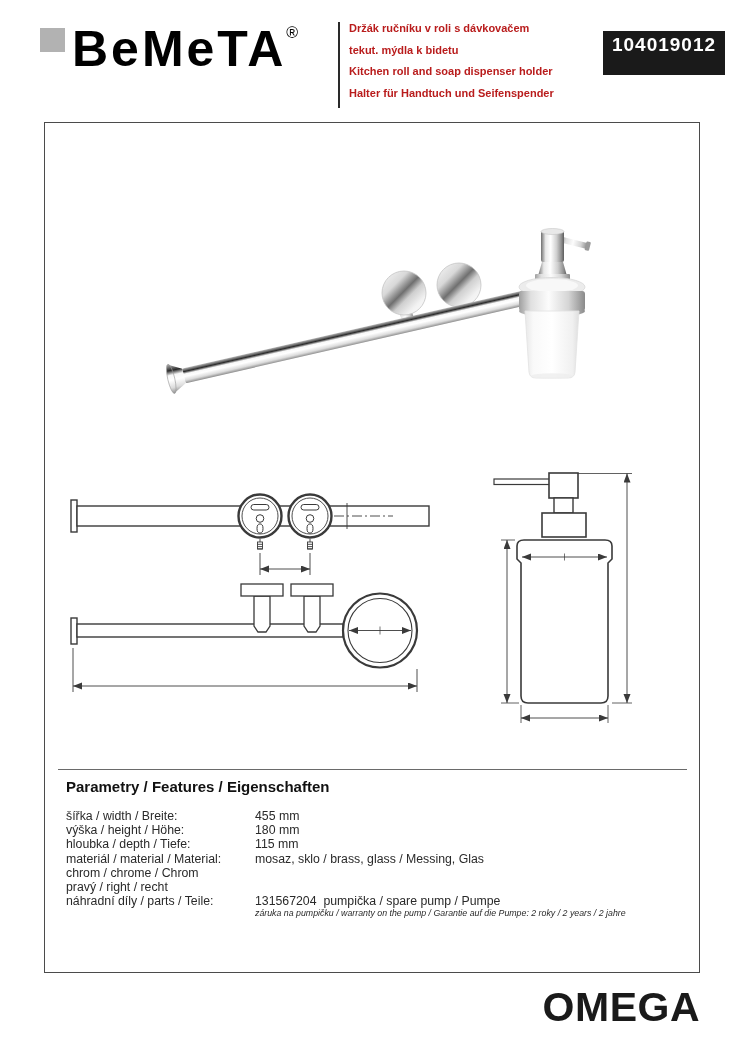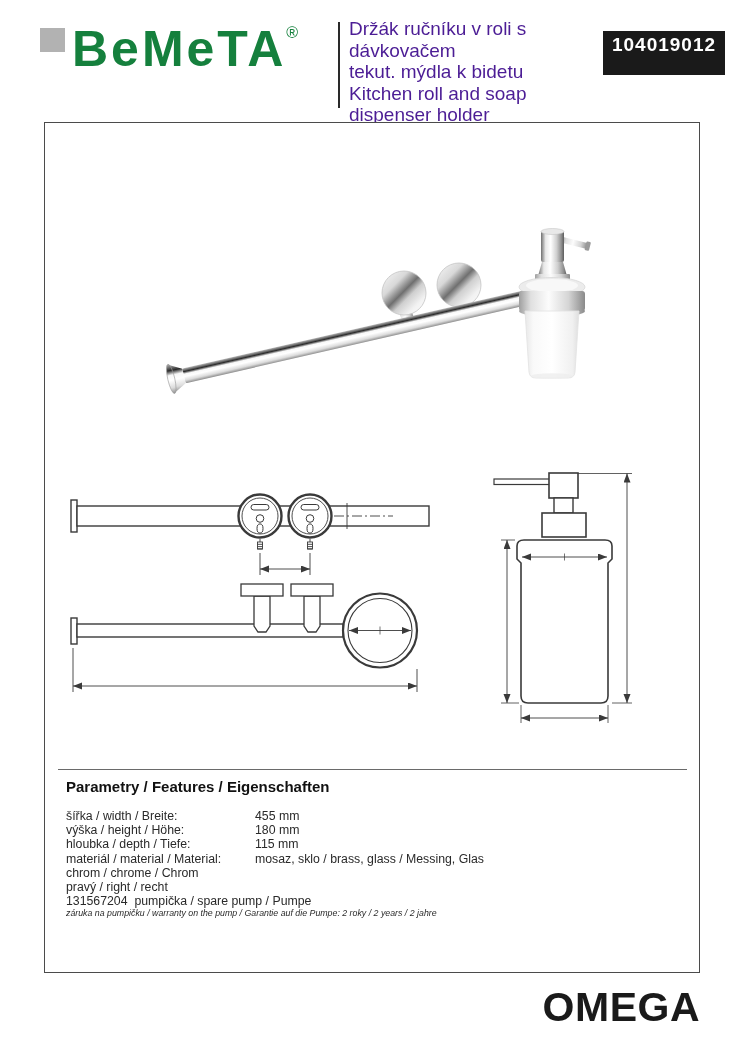--- a/index.html
+++ b/index.html
@@ -3,25 +3,25 @@
 <meta charset="utf-8">
 <style>
   html,body{margin:0;padding:0;}
   body{
     width:744px;height:1053px;position:relative;background:#ffffff;
     font-family:"Liberation Sans", sans-serif;color:#1d1d1b;overflow:hidden;
   }
   
   .logo-square{position:absolute;left:40px;top:28px;width:25px;height:24px;background:#b2b2b2;}
   .brand{position:absolute;left:72px;top:24px;font-size:50px;line-height:1;font-weight:700;
-    letter-spacing:3px;color:#15803d;white-space:nowrap;}
+    letter-spacing:3px;color:#000000;white-space:nowrap;}
   .brand sup{font-size:16px;letter-spacing:0;vertical-align:28px;font-weight:400;}
   .header-divider{position:absolute;left:338px;top:22px;width:2px;height:86px;background:#2a2a2a;}
-  .title-block{position:absolute;left:349px;top:18px;width:250px;font-size:19px;
-    font-weight:400;line-height:21.5px;color:#4c1d95;}
+  .title-block{position:absolute;left:349px;top:18px;width:250px;font-size:11px;
+    font-weight:700;line-height:21.5px;color:#b91c1c;}
   .code-badge{position:absolute;left:603px;top:31px;width:122px;height:44px;background:#1a1a1a;
     color:#ffffff;font-size:19px;font-weight:700;letter-spacing:1px;text-align:center;line-height:28px;}
   
   .main-box{position:absolute;left:44px;top:122px;width:654px;height:849px;
     border:1.5px solid #4b4b4b;background:#ffffff;}
   .photo{position:absolute;left:106px;top:88px;}
   .drawing-left{position:absolute;left:16px;top:333px;}
   .drawing-right{position:absolute;left:436px;top:333px;}
   .rule{position:absolute;left:13px;top:646px;width:629px;height:1px;background:#6a6a6a;}
   .specs-heading{position:absolute;left:21px;top:655px;font-size:15px;font-weight:700;color:#111;}
@@ -249,20 +249,21 @@
       <div class="spec-label">materiál / material / Material:</div>
       <div class="spec-value">mosaz, sklo / brass, glass / Messing, Glas</div>
     </div>
     <div class="spec-row">
       <div class="spec-value">chrom / chrome / Chrom</div>
     </div>
     <div class="spec-row">
       <div class="spec-value">pravý / right / recht</div>
     </div>
     <div class="spec-row">
+      <div class="spec-label">náhradní díly / parts / Teile:</div>
       <div>
         <div class="spec-value">131567204  pumpička / spare pump / Pumpe</div>
         <div class="parts-note">záruka na pumpičku / warranty on the pump / Garantie auf die Pumpe: 2 roky / 2 years / 2 jahre</div>
       </div>
     </div>
   </div>
 </div>
 
 <div class="collection">OMEGA</div>
 

